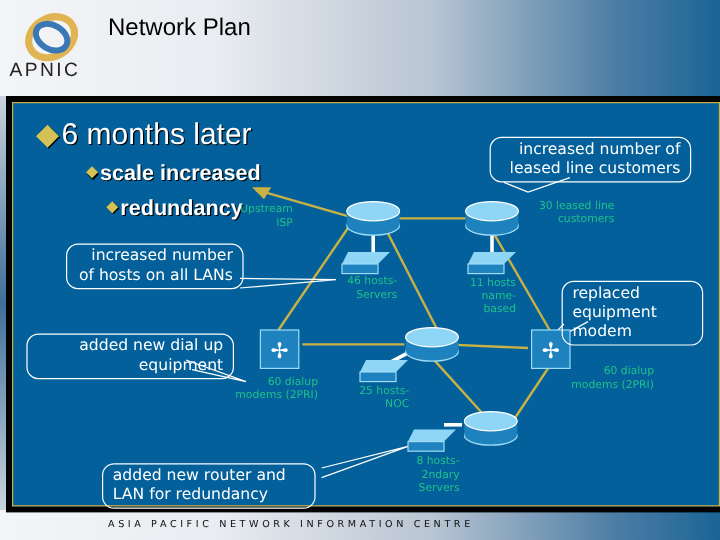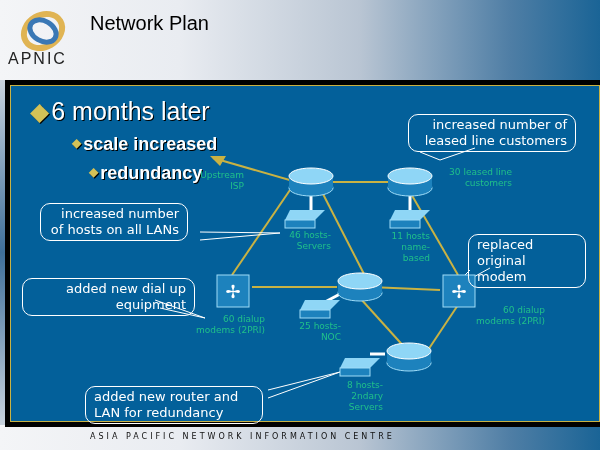--- a/index.html
+++ b/index.html
@@ -150,18 +150,18 @@
 <div class="lbl" style="left:194px;top:170px;width:50px;">Upstream ISP</div>
 <div class="lbl" style="left:276px;top:230px;width:55px;">46 hosts- Servers</div>
 <div class="lbl" style="left:432px;top:167px;width:80px;">30 leased line customers</div>
 <div class="lbl" style="left:380px;top:231px;width:50px;">11 hosts name- based</div>
 <div class="lbl" style="left:185px;top:314px;width:80px;">60 dialup modems (2PRI)</div>
 <div class="lbl" style="left:465px;top:305px;width:80px;">60 dialup modems (2PRI)</div>
 <div class="lbl" style="left:286px;top:321px;width:55px;">25 hosts- NOC</div>
 <div class="lbl" style="left:328px;top:380px;width:55px;">8 hosts- 2ndary Servers</div>
 
 <div class="callout" style="left:408px;top:114px;width:150px;">increased number of leased line customers</div>
-<div class="callout" style="left:40px;top:203px;width:130px;">increased number of hosts on all LANs</div>
-<div class="callout" style="left:468px;top:234px;width:100px;text-align:left;">replaced original modem</div>
+<div class="callout" style="left:55px;top:203px;width:130px;">increased number of hosts on all LANs</div>
+<div class="callout" style="left:468px;top:234px;width:100px;text-align:left;">replaced equipment modem</div>
 <div class="callout" style="left:22px;top:278px;width:120px;padding-left:43px;">added new dial up equipment</div>
 <div class="callout" style="left:85px;top:386px;width:160px;text-align:left;">added new router and LAN for redundancy</div>
 
 <div class="footer">ASIA PACIFIC NETWORK INFORMATION CENTRE</div>
 
 </body></html>

